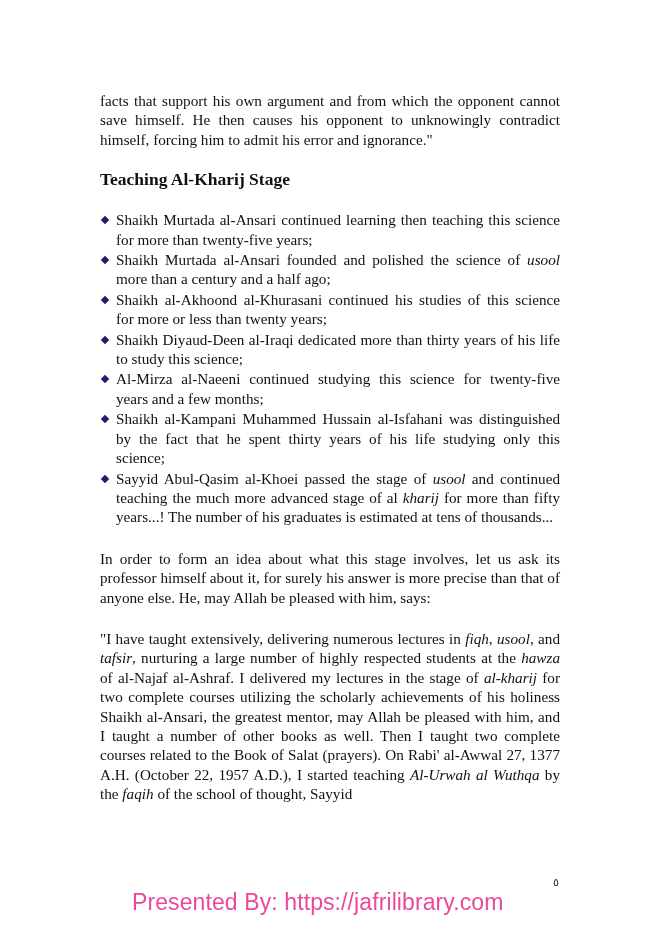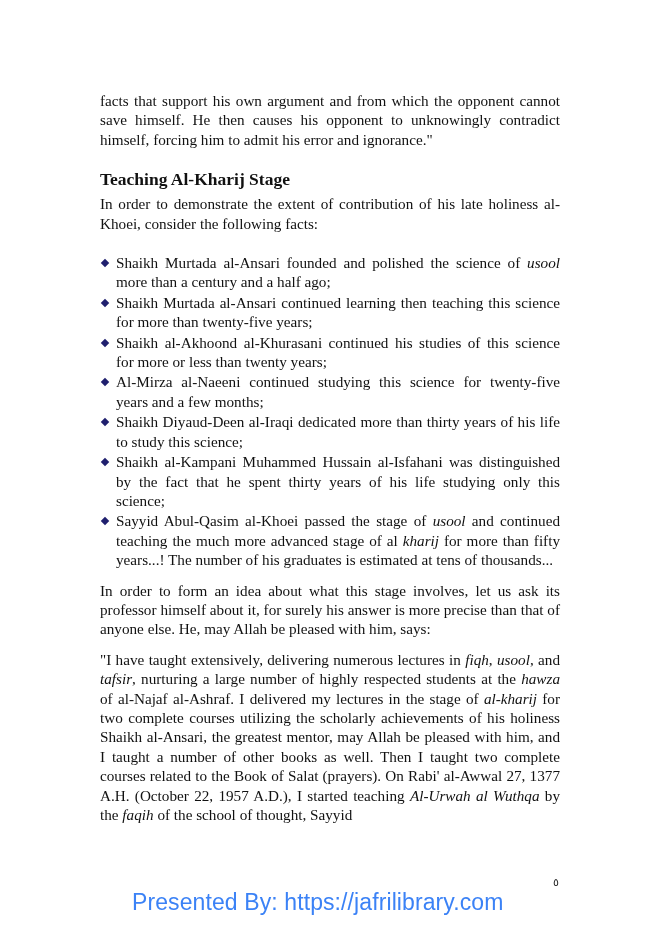--- a/index.html
+++ b/index.html
@@ -20,21 +20,21 @@
       left: 100px;
       top: 91px;
       width: 460px;
       font-size: 15.2px;
       line-height: 19.4px;
     }
     p {
       margin: 0;
       text-align: justify;
     }
-    .para-gap { margin-top: 11px; }
+    .para-gap { margin-top: 22px; }
     h2 {
       font-size: 17.5px;
       font-weight: bold;
       margin: 20px 0 4px 0;
       line-height: 21px;
     }
     ul.facts {
       list-style: none;
       margin: 20px 0 0 0;
       padding: 0;
@@ -76,31 +76,30 @@
       white-space: nowrap;
     }
   </style>
 </head>
 <body>
 
 <div class="page">
   <p>facts that support his own argument and from which the opponent cannot save himself. He then causes his opponent to unknowingly contradict himself, forcing him to admit his error and ignorance."</p>
 
   <h2>Teaching Al-Kharij Stage</h2>
-  <p>In order to demonstrate the extent of contribution of his late holiness al-Khoei, consider the following facts:</p>
 
   <ul class="facts" id="facts-list">
+      <li><span class="bullet" style="background: rgb(31, 31, 110);"></span><span>Shaikh Murtada al-Ansari continued learning then teaching this science for more than twenty-five years;</span></li>
       <li><span class="bullet" style="background: rgb(31, 31, 110);"></span><span>Shaikh Murtada al-Ansari founded and polished the science of </span><em>usool</em><span> more than a century and a half ago;</span></li>
-      <li><span class="bullet" style="background: rgb(31, 31, 110);"></span><span>Shaikh Murtada al-Ansari continued learning then teaching this science for more than twenty-five years;</span></li>
       <li><span class="bullet" style="background: rgb(31, 31, 110);"></span><span>Shaikh al-Akhoond al-Khurasani continued his studies of this science for more or less than twenty years;</span></li>
+      <li><span class="bullet" style="background: rgb(31, 31, 110);"></span><span>Shaikh Diyaud-Deen al-Iraqi dedicated more than thirty years of his life to study this science;</span></li>
       <li><span class="bullet" style="background: rgb(31, 31, 110);"></span><span>Al-Mirza al-Naeeni continued studying this science for twenty-five years and a few months;</span></li>
-      <li><span class="bullet" style="background: rgb(31, 31, 110);"></span><span>Shaikh Diyaud-Deen al-Iraqi dedicated more than thirty years of his life to study this science;</span></li>
       <li><span class="bullet" style="background: rgb(31, 31, 110);"></span><span>Shaikh al-Kampani Muhammed Hussain al-Isfahani was distinguished by the fact that he spent thirty years of his life studying only this science;</span></li>
       <li><span class="bullet" style="background: rgb(31, 31, 110);"></span><span>Sayyid Abul-Qasim al-Khoei passed the stage of </span><em>usool</em><span> and continued teaching the much more advanced stage of al </span><em>kharij</em><span> for more than fifty years...! The number of his graduates is estimated at tens of thousands...</span></li>
     </ul>
 
   <p class="para-gap">In order to form an idea about what this stage involves, let us ask its professor himself about it, for surely his answer is more precise than that of anyone else. He, may Allah be pleased with him, says:</p>
 
   <p class="para-gap" id="quote-paragraph"><span>"I have taught extensively, delivering numerous lectures in </span><em>fiqh</em><span>, </span><em>usool</em><span>, and </span><em>tafsir</em><span>, nurturing a large number of highly respected students at the </span><em>hawza</em><span> of al-Najaf al-Ashraf. I delivered my lectures in the stage of </span><em>al-kharij</em><span> for two complete courses utilizing the scholarly achievements of his holiness Shaikh al-Ansari, the greatest mentor, may Allah be pleased with him, and I taught a number of other books as well. Then I taught two complete courses related to the Book of Salat (prayers). On Rabi' al-Awwal 27, 1377 A.H. (October 22, 1957 A.D.), I started teaching </span><em>Al-Urwah al Wuthqa</em><span> by the </span><em>faqih</em><span> of the school of thought, Sayyid</span></p>
 </div>
 
 <div class="page-number">٥</div>
-<div class="footer-watermark" style="color: #3b82f6;">Presented By: https://jafrilibrary.com</div>
+<div class="footer-watermark" style="color: #ec4899;">Presented By: https://jafrilibrary.com</div>
 
 </body></html>

